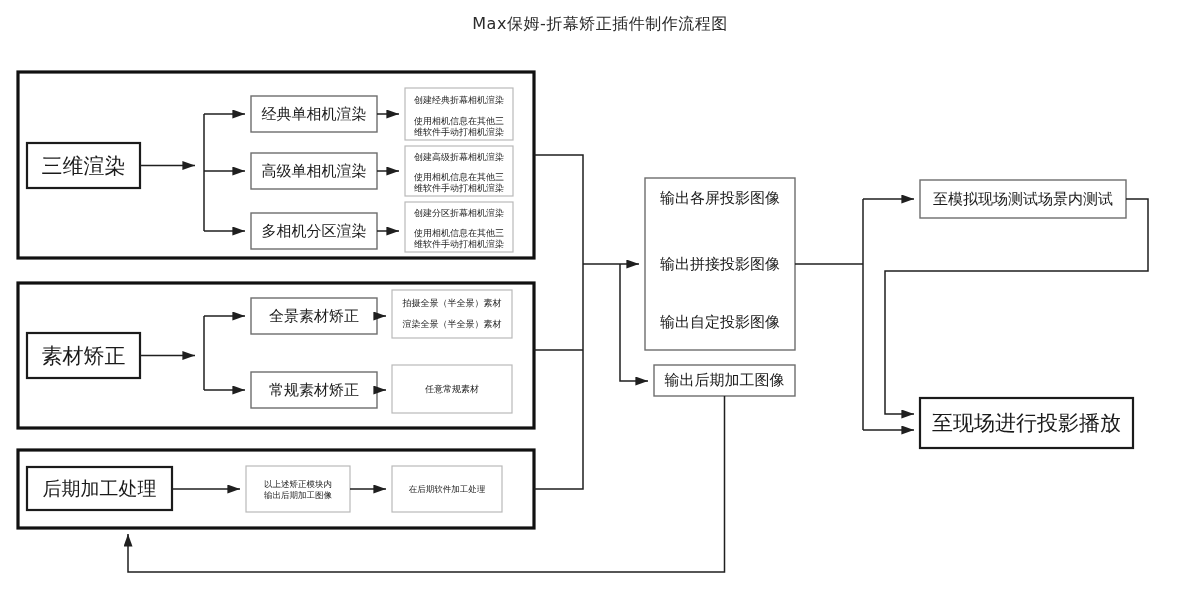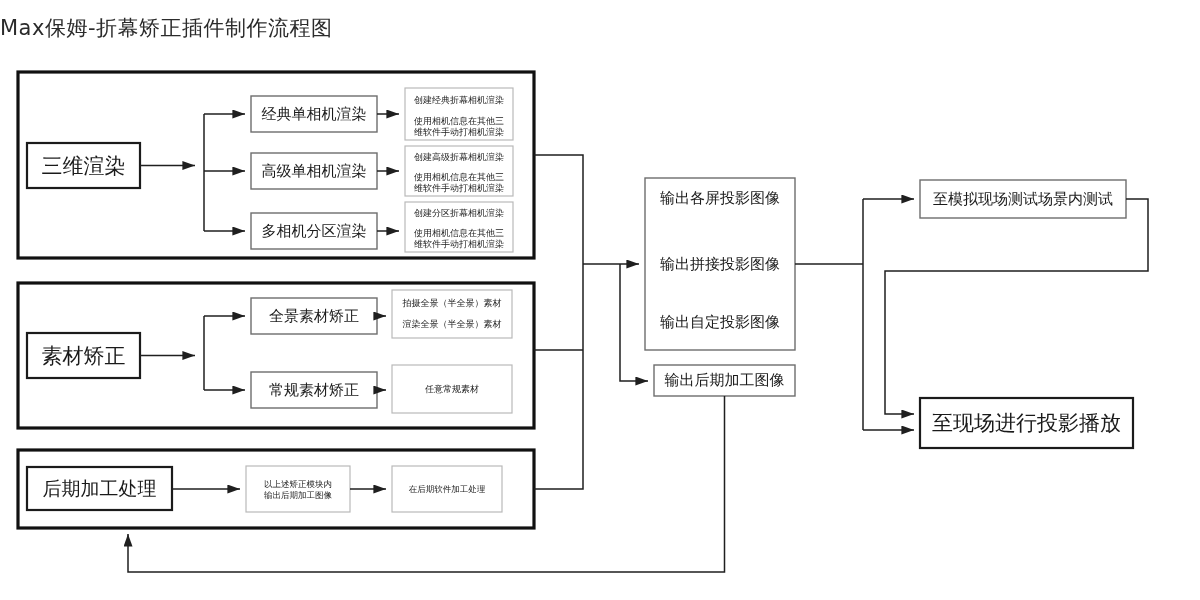--- a/index.html
+++ b/index.html
@@ -17,22 +17,22 @@
   #stage {
     position: relative;
     width: 1200px;
     height: 600px;
   }
   #page-title {
     position: absolute;
     left: 0;
     top: 14px;
     width: 1200px;
-    text-align: left;
-    font-size: 21px;
+    text-align: center;
+    font-size: 16px;
     font-weight: 400;
     letter-spacing: 0.5px;
     color: #2b2b2b;
     font-family: "DejaVu Sans", "Liberation Sans", sans-serif;
   }
   svg#flow {
     position: absolute;
     left: 0;
     top: 0;
     width: 1200px;

